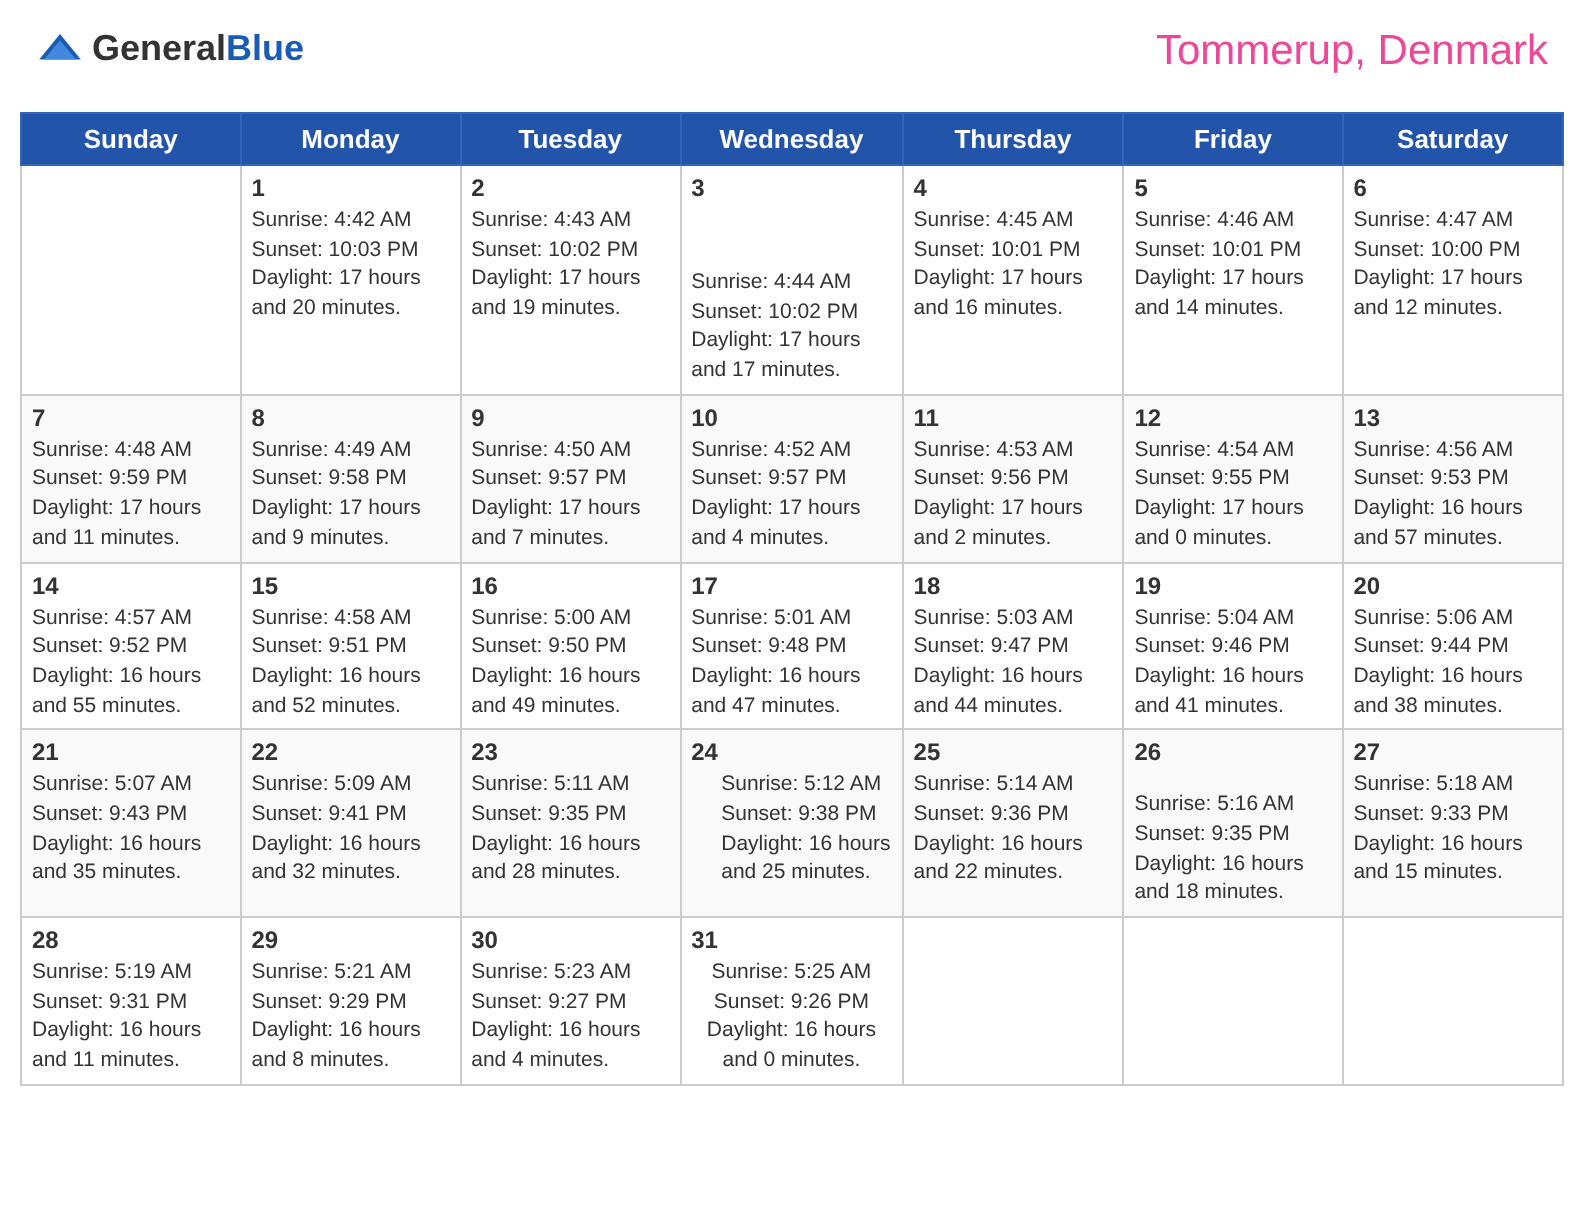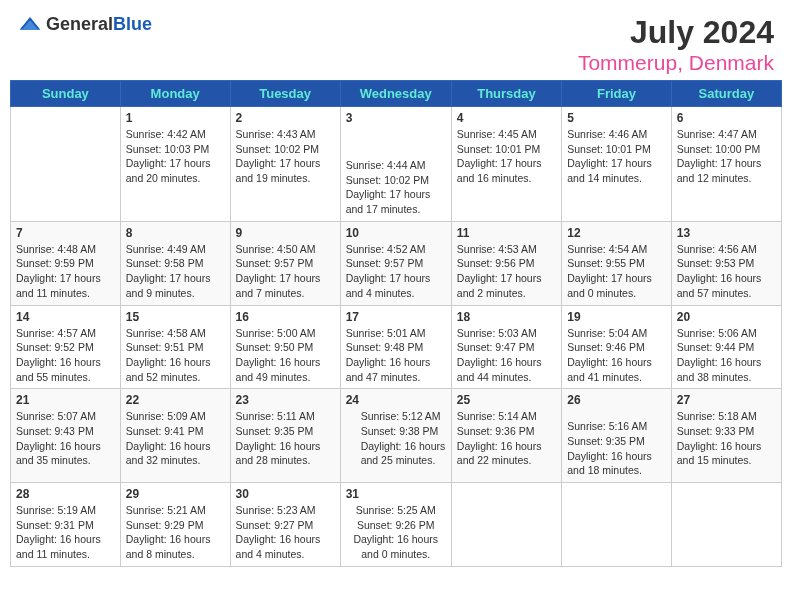--- a/index.html
+++ b/index.html
@@ -7,21 +7,21 @@
       font-family: Arial, sans-serif;
       background: #fff;
       width: 792px;
       min-height: 612px;
       padding: 10px;
     }
     .header {
       display: flex;
       justify-content: space-between;
       align-items: flex-start;
-      margin-bottom: 1px;
+      margin-bottom: 14px;
       padding: 4px 8px;
     }
     .logo {
       display: flex;
       align-items: center;
       gap: 4px;
     }
     .logo-icon {
       width: 24px;
       height: 20px;
@@ -38,21 +38,21 @@
       font-size: 21px;
       color: #ec4899;
     }
     .calendar {
       width: 100%;
       border-collapse: collapse;
       border: 1px solid #ccc;
     }
     .calendar th {
       background-color: #2255aa;
-      color: #5eead4;
+      color: #ffffff;
       text-align: center;
       font-size: 13px;
       padding: 5px 4px;
       border: 1px solid #3366bb;
     }
     .calendar td {
       vertical-align: top;
       border: 1px solid #ccc;
       padding: 4px 5px;
       font-size: 10.5px;
@@ -91,21 +91,20 @@
   <div class="logo">
     <svg class="logo-icon" viewBox="0 0 30 24" xmlns="http://www.w3.org/2000/svg">
       <polygon points="15,2 28,18 2,18" fill="#1a5cb5"></polygon>
       <polygon points="15,6 25,18 5,18" fill="#4488dd"></polygon>
     </svg>
     <div>
       <span style="font-size:18px;font-weight:bold;color:#333;">General</span><span style="font-size:18px;font-weight:bold;color:#1a5cb5;">Blue</span>
     </div>
   </div>
   <div class="title-block">
-    <div class="month-title">July 2024</div>
     <div class="location">Tommerup, Denmark</div>
   </div>
 </div>
 
 <table class="calendar">
   <thead>
     <tr>
     <th>Sunday</th>
         <th>Monday</th>
         <th>Tuesday</th>

